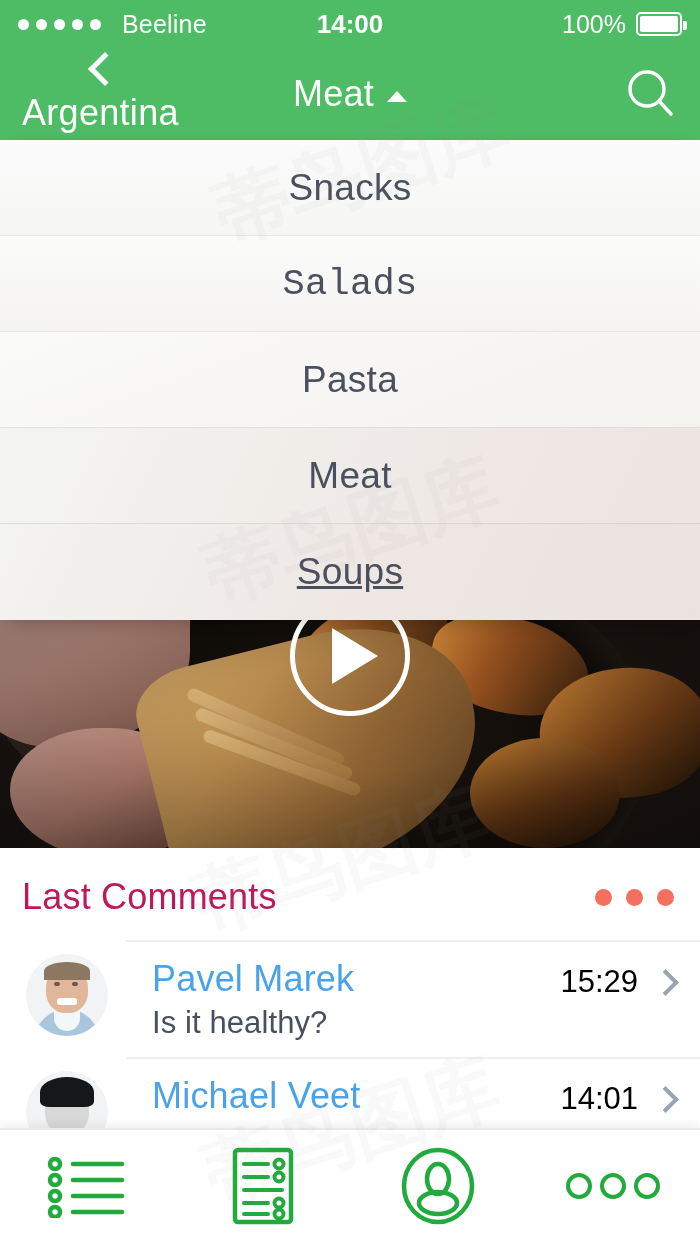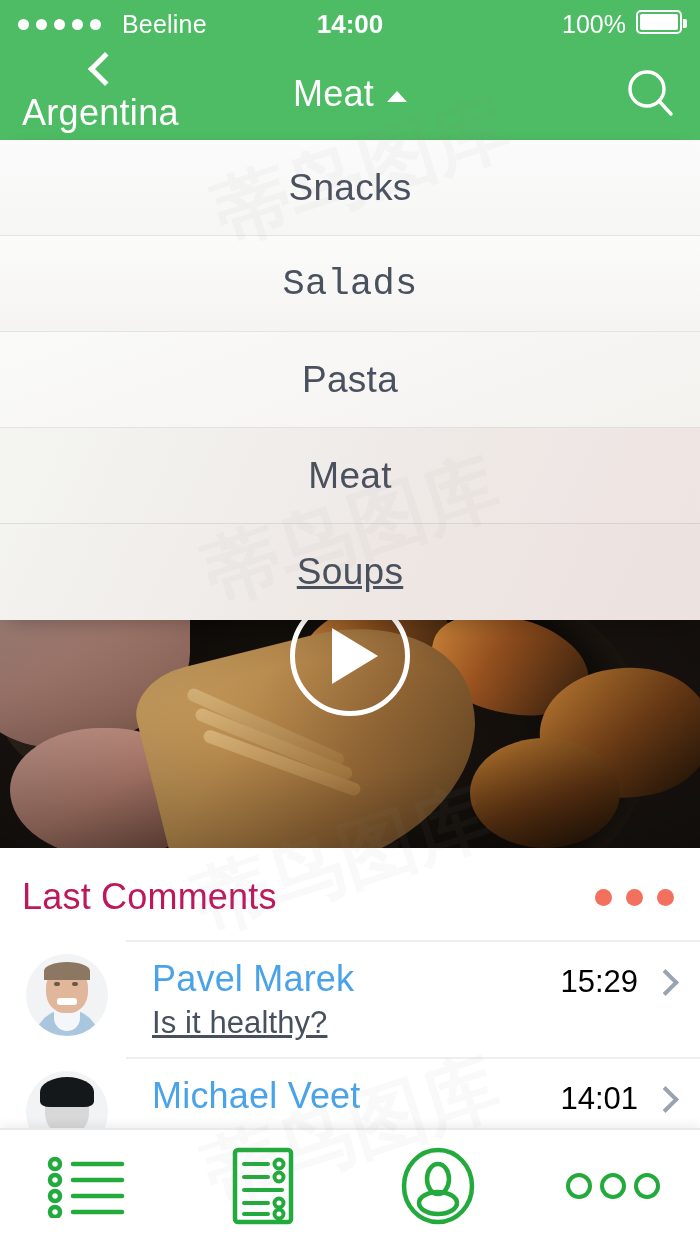--- a/index.html
+++ b/index.html
@@ -15,21 +15,21 @@
   .statusbar {
     position: absolute; top: 0; left: 0; width: 700px; height: 48px;
     background: #4ebc64; color: #ffffff;
     display: flex; align-items: center; padding: 0 18px;
   }
   .sb-left { display: flex; align-items: center; gap: 9px; flex: 1; }
   .sig-dots { display: flex; gap: 7px; align-items: center; }
   .sig-dots i { width: 11px; height: 11px; border-radius: 50%; background: #ffffff; display:block; }
   .carrier { font-size: 25px; letter-spacing: .2px; margin-left: 12px; }
   .sb-center { position: absolute; left: 0; right: 0; text-align: center; font-size: 26px; font-weight: 600; pointer-events: none; }
-  .sb-right { display: flex; align-items: flex-start; gap: 10px; justify-content: flex-end; flex: 1; z-index: 2; }
+  .sb-right { display: flex; align-items: center; gap: 10px; justify-content: flex-end; flex: 1; z-index: 2; }
   .battpct { font-size: 25px; }
   .battery { position: relative; width: 46px; height: 24px; border: 2.5px solid #ffffff; border-radius: 5px; }
   .battery::after { content:""; position:absolute; right:-7px; top:7px; width:4px; height:9px; background:#fff; border-radius:0 2px 2px 0; }
   .battery i { position: absolute; inset: 2px; background: #ffffff; border-radius: 2px; display:block; }
 
   
   .navbar {
     position: absolute; top: 48px; left: 0; width: 700px; height: 92px;
     background: #4ebc64; color: #fff;
     display: flex; align-items: center; padding: 0 22px;
@@ -169,21 +169,21 @@
   .av1 .collar { position:absolute; left:28px; top:55px; width:26px; height:22px; background:#f4f7fa; border-radius: 0 0 14px 14px; }
   .av1 .eyeL, .av1 .eyeR { position:absolute; top:28px; width:6px; height:4px; background:#6b5848; border-radius:2px; }
   .av1 .eyeL { left:28px; } .av1 .eyeR { left:46px; }
   .av1 .mouth { position:absolute; left:31px; top:44px; width:20px; height:7px; background:#fff; border-radius:3px; }
   .av2 .head { position:absolute; left:19px; top:14px; width:44px; height:50px; border-radius:48% 48% 44% 44%; background:#d8d8d8; }
   .av2 .hair { position:absolute; left:14px; top:6px; width:54px; height:30px; border-radius:50% 50% 18% 18%; background:#15181b; }
   .av2 .body { position:absolute; left:6px; top:62px; width:70px; height:30px; border-radius:34px 34px 0 0; background:#3a3f45; }
 
   .c-main { flex: 1; }
   .c-name { font-size: 36px; color: #4aa3e8; font-weight: 400; letter-spacing:.2px; line-height:1.14; }
-  .c-text { font-size: 31px; color: #47505f; font-weight: 400; margin-top: 6px; letter-spacing:.1px;text-decoration:underline; }
+  .c-text { font-size: 31px; color: #47505f; font-weight: 400; margin-top: 6px; letter-spacing:.1px; }
   .c-right { display: flex; align-items: center; gap: 16px; padding-top: 6px; }
   .c-time { font-size: 31px; color: #000000; }
   .chev-right { width: 20px; height: 20px; position: relative; }
   .chev-right::before {
     content:""; position:absolute; left:2px; top:1px; width:15px; height:15px;
     border-right: 4px solid #9aa3b0; border-top: 4px solid #9aa3b0; transform: rotate(45deg);
   }
 
   
   .tabbar {

